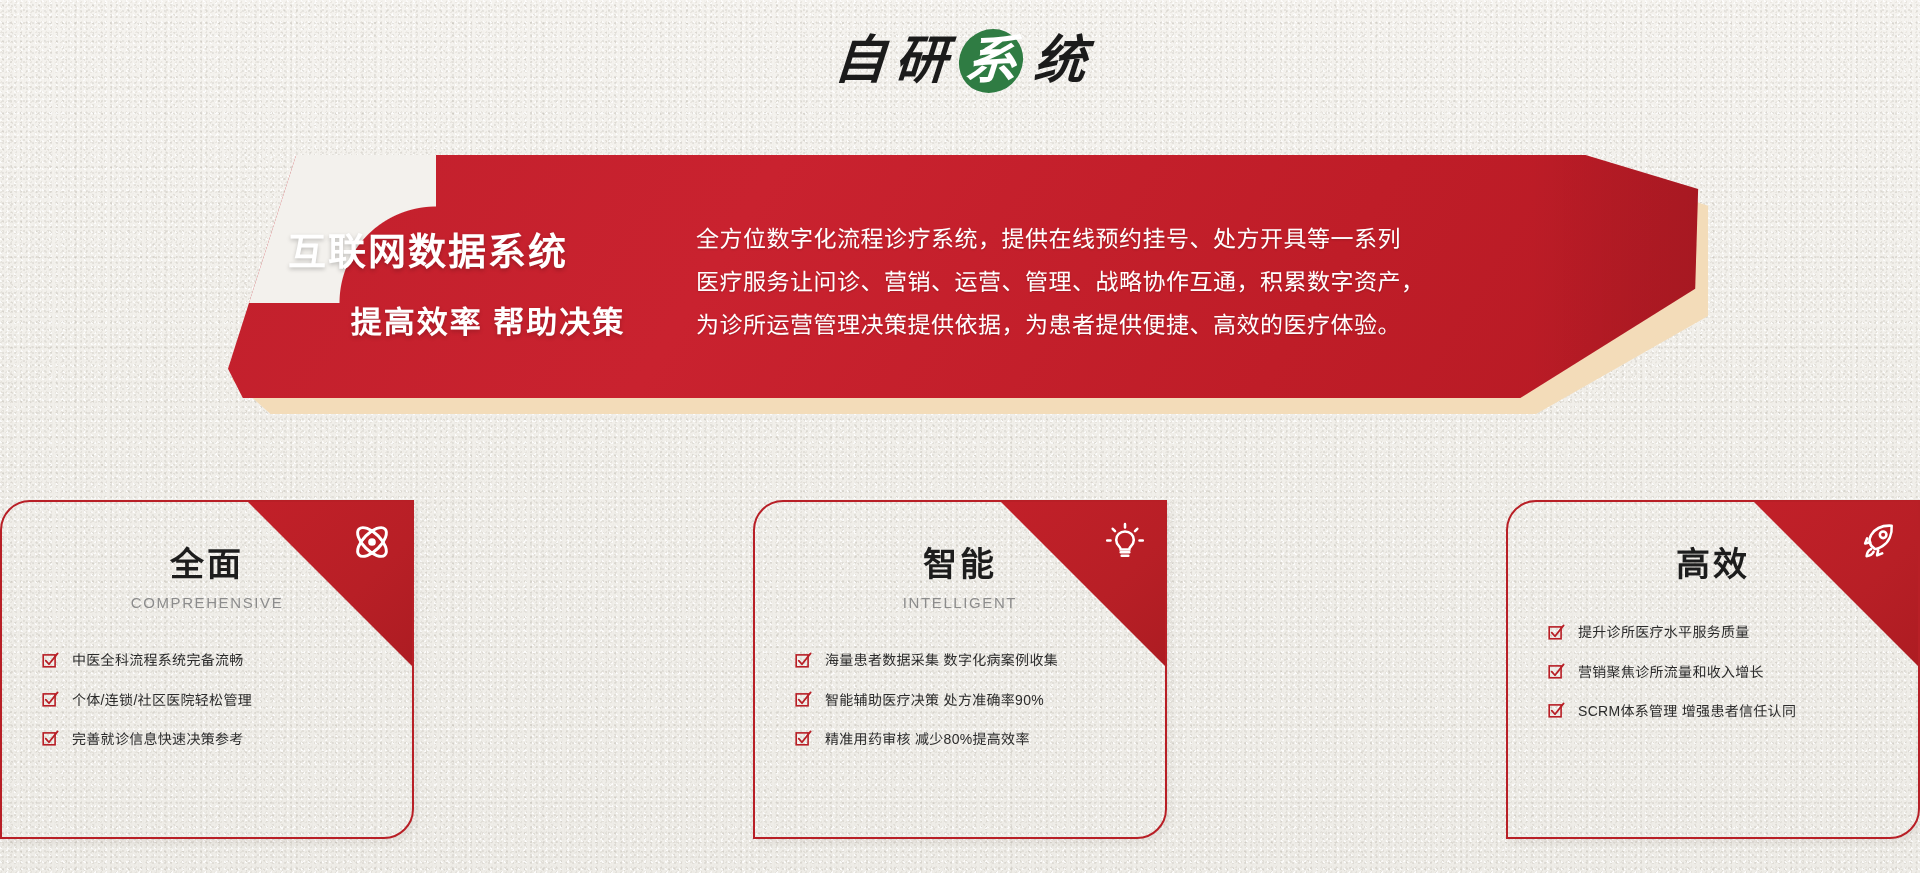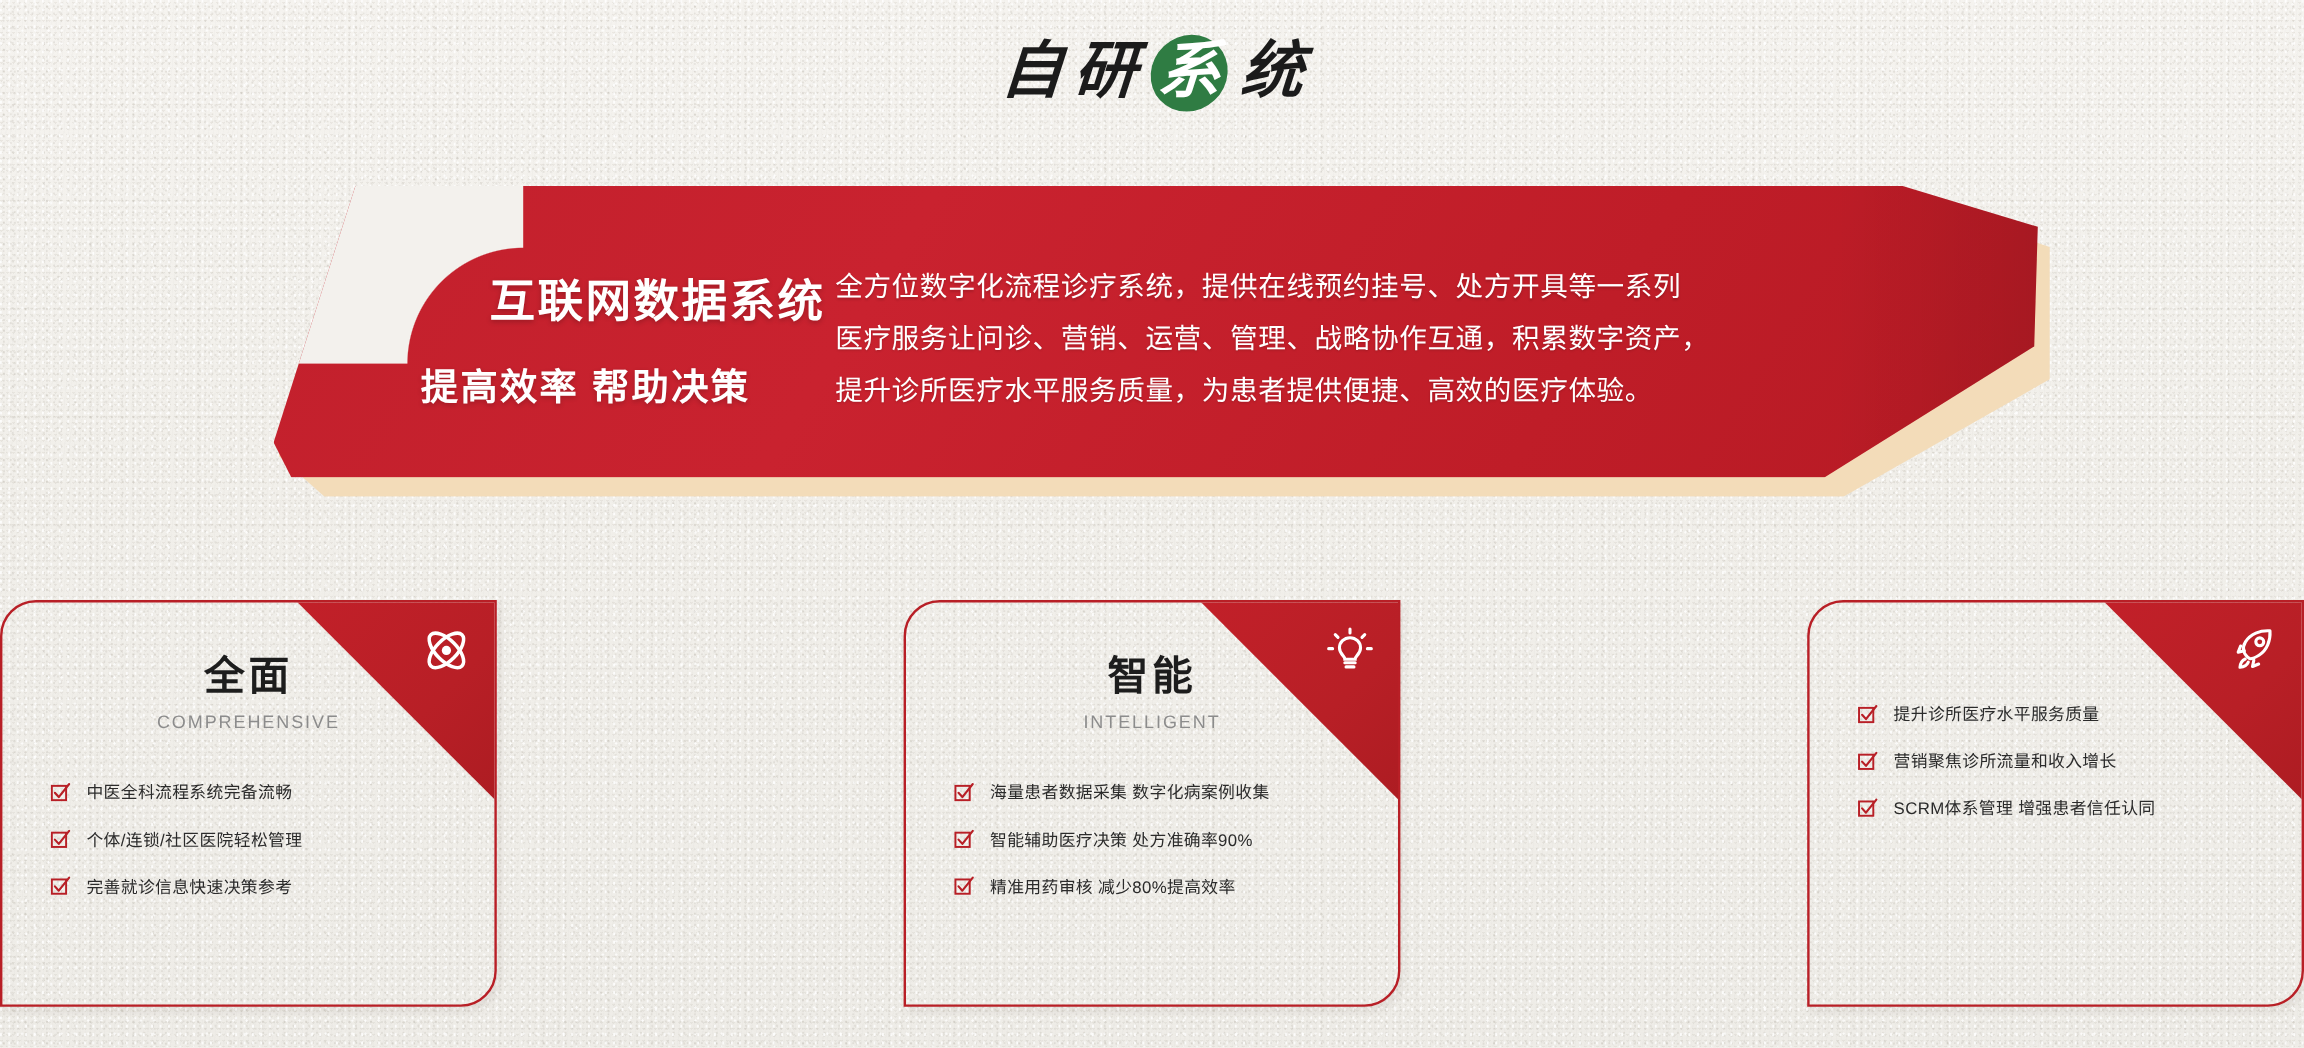--- a/index.html
+++ b/index.html
@@ -152,21 +152,21 @@
     width: 400px;
     flex: none;
     padding-top: 6px;
   }
   .hero-title {
     font-size: 38px;
     font-weight: 700;
     color: #ffffff;
     letter-spacing: 2px;
     line-height: 1.25;
-    text-align: right;
+    text-align: left;
     text-shadow: 0 2px 4px rgba(0,0,0,.22);
   }
   .hero-subtitle {
     margin-top: 20px;
     font-size: 31px;
     font-weight: 600;
     color: #ffffff;
     letter-spacing: 2px;
     text-align: center;
     text-shadow: 0 2px 4px rgba(0,0,0,.20);
@@ -300,21 +300,21 @@
   <div class="hero-shadow"></div>
   <div class="hero-sheet"></div>
   <div class="hero-inner">
     <div class="hero-left">
       <div class="hero-title">互联网数据系统</div>
       <div class="hero-subtitle">提高效率 帮助决策</div>
     </div>
     <div class="hero-right">
       <div class="hero-para-line">全方位数字化流程诊疗系统，提供在线预约挂号、处方开具等一系列</div>
       <div class="hero-para-line">医疗服务让问诊、营销、运营、管理、战略协作互通，积累数字资产，</div>
-      <div class="hero-para-line">提升诊所医疗水平服务质量，为患者提供便捷、高效的医疗体验。</div>
+      <div class="hero-para-line">为诊所运营管理决策提供依据，为患者提供便捷、高效的医疗体验。</div>
     </div>
   </div>
 </div>
 
 <div class="cards">
 
   <div class="card">
     <div class="card-corner"></div>
     <div class="card-icon">
       <svg viewBox="0 0 48 48" fill="none" stroke="currentColor" stroke-width="3.2">
@@ -406,20 +406,21 @@
     <div class="card-corner"></div>
     <div class="card-icon">
       <svg viewBox="0 0 48 48" fill="none" stroke="currentColor" stroke-width="2.8" stroke-linecap="round" stroke-linejoin="round">
         <path d="M20.5 31.5C14.8 28 13 22 16.6 16.2 21.1 9 29.8 5.6 38.9 6.2c.6 9-2.8 17.8-10 22.2-5.8 3.6-8.4 3.1-8.4 3.1z"></path>
         <circle cx="29.6" cy="16.2" r="3.6"></circle>
         <path d="M16.4 31.8c-2.6 1.1-4.4 3.6-4.8 7.6 4-.4 6.5-2.2 7.6-4.8"></path>
         <path d="M15.6 24.4l-5.6 1.2 2.2-5.6M24.2 33l-1.2 5.6 5.6-2.2"></path>
       </svg>
     </div>
     <div class="card-head">
+      <div class="card-title">高效</div>
     </div>
     <ul class="card-list">
       <li>
         <span class="check-icon">
           <svg viewBox="0 0 20 20" fill="none">
             <rect x="1.4" y="3.4" width="14" height="14" stroke="#b81f26" stroke-width="1.9" fill="none"></rect>
             <path d="M4.4 10.2 L8.2 14.4 L18.4 1.6" stroke="#b81f26" stroke-width="2.1" fill="none" stroke-linecap="round" stroke-linejoin="round"></path>
           </svg>
         </span>
         <span class="item-text">提升诊所医疗水平服务质量</span>

